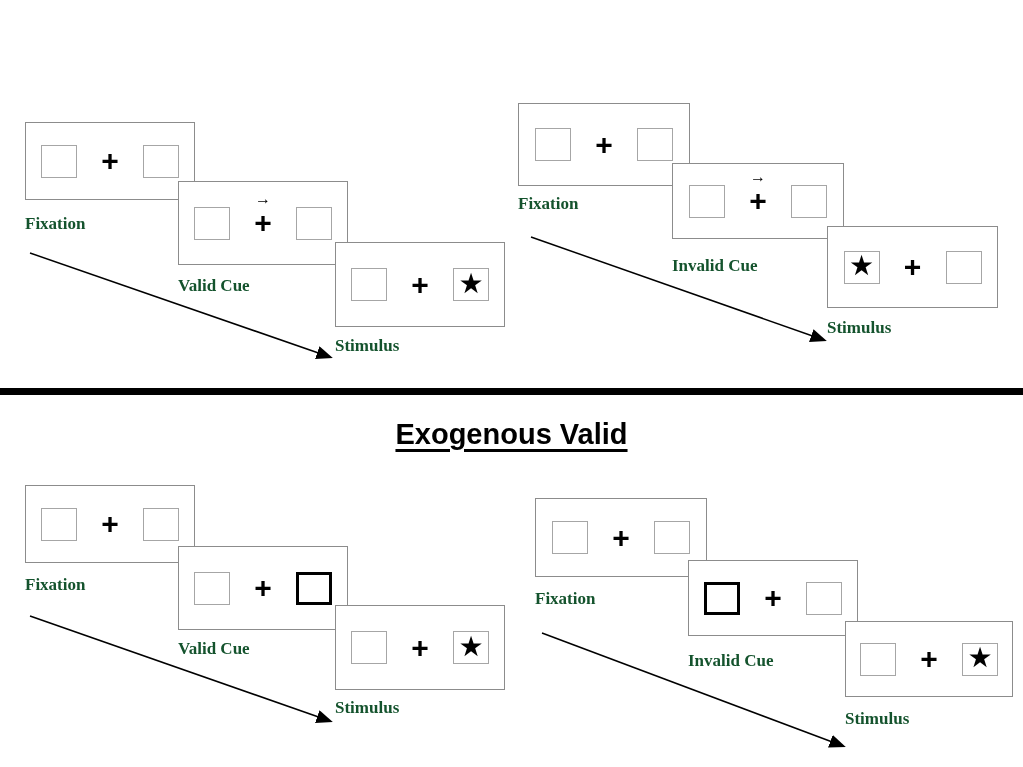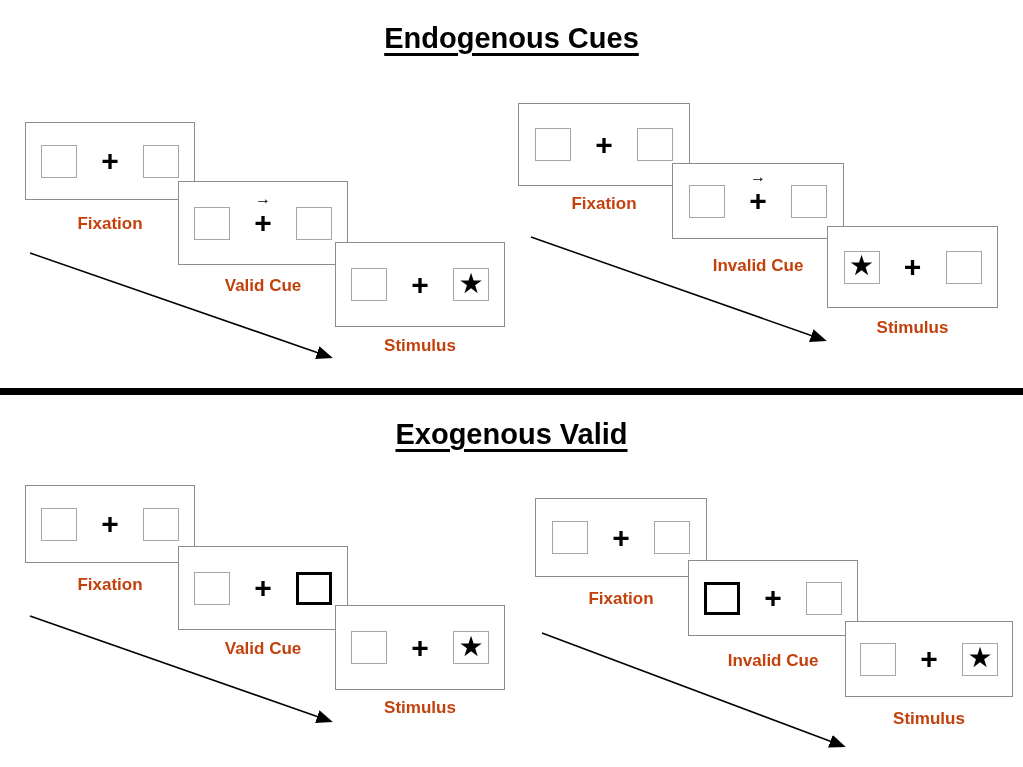--- a/index.html
+++ b/index.html
@@ -32,44 +32,41 @@
     position:relative; width:26px; display:flex;
     align-items:center; justify-content:center;
   }
   .plus { font-size:30px; font-weight:bold; line-height:1; color:#000; }
   .cue-arrow {
     position:absolute; top:-17px; left:50%; transform:translateX(-50%);
     font-size:16px; font-weight:bold; line-height:1; color:#000;
   }
   .star { font-size:28px; line-height:1; color:#000; margin-top:-2px; }
   .label {
-    position:absolute; text-align:center; font-size:17px; font-weight:bold; color:#c2410c;
+    position:absolute; font-size:17px; font-weight:bold; color:#14532d;font-family:Liberation Serif, serif;
   }
   .arrows { position:absolute; left:0; top:0; pointer-events:none; }
 </style>
 </head>
 <body>
 
 <div class="canvas">
 
   <svg class="arrows" width="1023" height="767" viewBox="0 0 1023 767">
     <defs>
       <marker id="ah" markerWidth="11" markerHeight="9" refX="9" refY="4.5" orient="auto">
         <path d="M0,0 L11,4.5 L0,9 z" fill="#000"></path>
       </marker>
     </defs>
     <line x1="30" y1="253" x2="330" y2="357" stroke="#000" stroke-width="1.5" marker-end="url(#ah)"></line>
     <line x1="531" y1="237" x2="824" y2="340" stroke="#000" stroke-width="1.5" marker-end="url(#ah)"></line>
     <line x1="30" y1="616" x2="330" y2="721" stroke="#000" stroke-width="1.5" marker-end="url(#ah)"></line>
     <line x1="542" y1="633" x2="843" y2="746" stroke="#000" stroke-width="1.5" marker-end="url(#ah)"></line>
   </svg>
 
-  <div class="title" style="top:22px;">
-    <span>Endogenous Cues</span>
-  </div>
 
   <div>
     <div class="panel" style="left:25px;top:122px;width:170px;height:78px;">
       <div class="sq"></div>
       <div class="plus-wrap">
         <span class="plus">+</span>
       </div>
       <div class="sq"></div>
     </div>
     <div class="label" style="left:25px;top:214px;width:170px;">Fixation</div>

